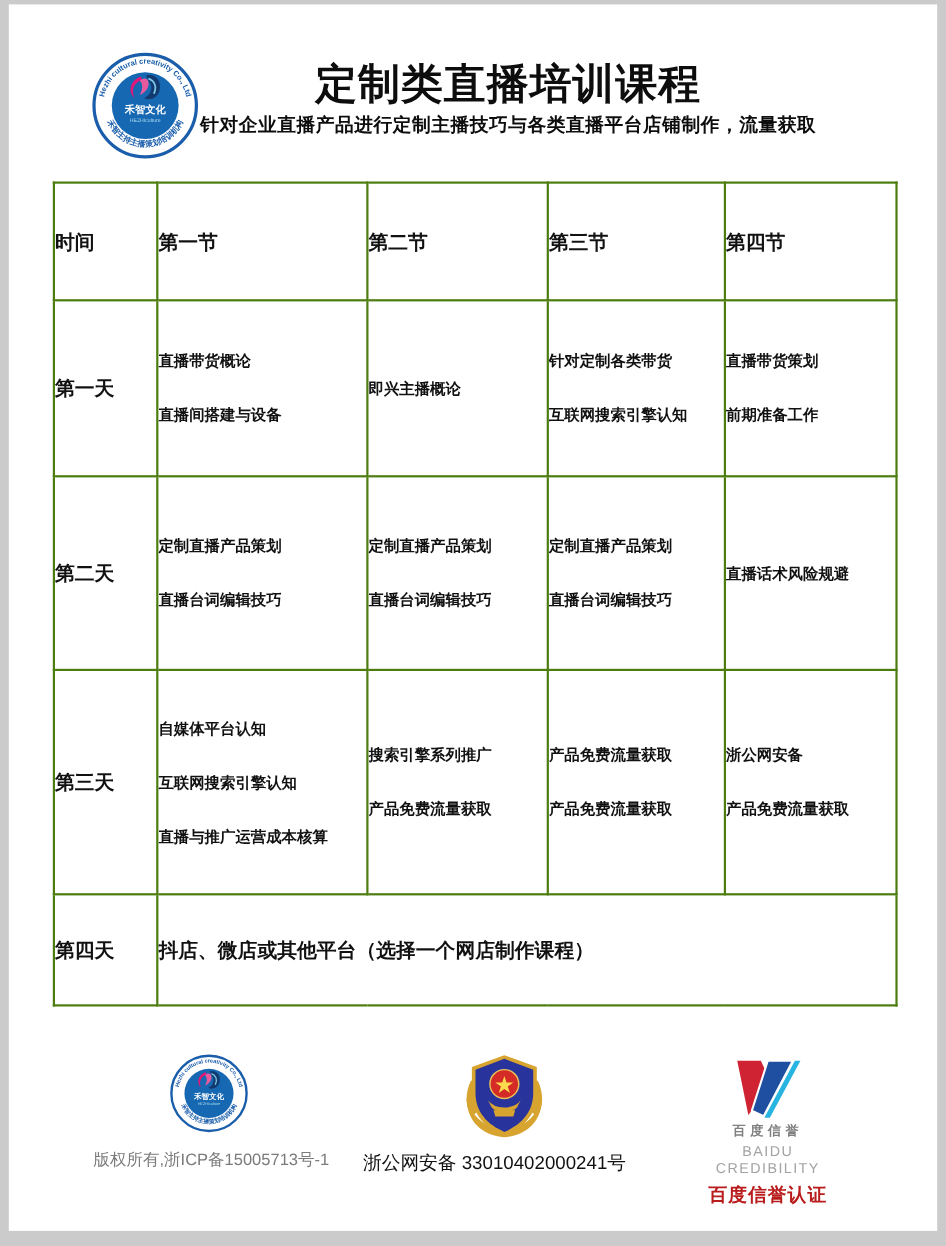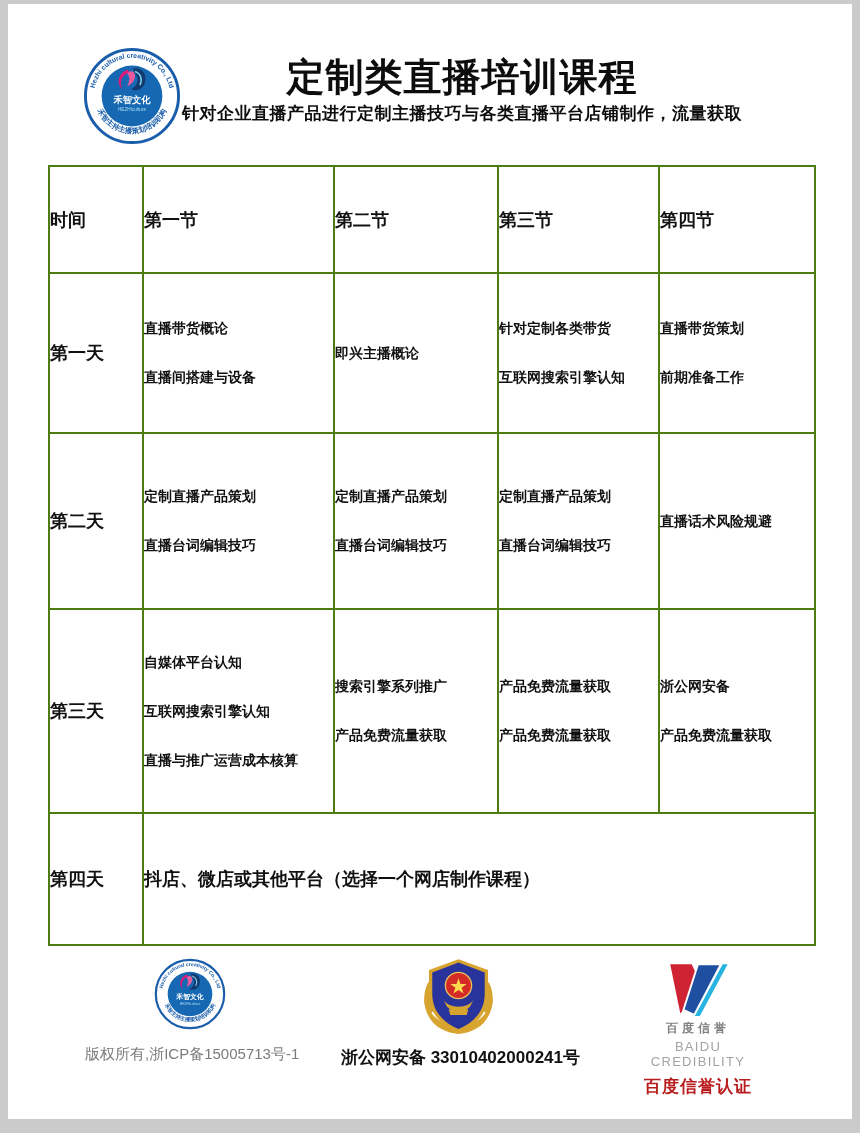--- a/index.html
+++ b/index.html
@@ -13,31 +13,31 @@
   .header-text { position:absolute; left:96px; right:32px; top:54px; text-align:center; color:#0d0d0d; }
   .header-text h1 { font-size:38px; font-weight:bold; letter-spacing:1px; line-height:1.25; }
   .header-text .subtitle { margin-top:0; font-size:17px; font-weight:bold; letter-spacing:0.5px; }
 
   
   table.course { position:absolute; left:48px; top:165px; width:766px; border-collapse:collapse;
                  table-layout:fixed; color:#111; border:2px solid #383838; }
   table.course td { border:2px solid #4d7c0f; text-align:left; vertical-align:middle;
                     font-weight:bold; font-size:18px; padding:0; overflow:hidden; }
   tr.rh0 { height:107px; } tr.rh1 { height:160px; } tr.rh2 { height:176px; }
-  tr.rh3 { height:204px; } tr.rh4 { height:132px; }
+  tr.rh3 { height:204px; } tr.rh4 { height:101px; }
   .ln { line-height:49px; font-size:14px; white-space:nowrap; }
   td.merged { text-align:left; padding-left:11px; font-size:18px; }
 
   
   .logo-footer { position:absolute; left:154px; top:958px; width:72px; height:72px; }
   .copyright { position:absolute; left:85px; top:1045px; width:240px; 
                font-size:15px; color:#7b7b7b; }
   .police-badge { position:absolute; left:416px; top:956px; width:85px; height:82px; }
-  .police-text { position:absolute; left:330px; top:1046px; width:250px; text-align:right;
-                 font-size:17px; font-weight:bold; color:#111; }
+  .police-text { position:absolute; left:330px; top:1046px; width:250px; text-align:left;
+                 font-size:17px; font-weight:normal; color:#111; }
   .baidu-block { position:absolute; left:628px; top:958px; width:140px; text-align:center; }
   .baidu-v { width:70px; height:60px; display:block; margin:0 auto; }
   .baidu-cn { font-size:12px; font-weight:bold; color:#808080; letter-spacing:4px; margin-top:2px; }
   .baidu-en { font-size:13px; color:#a3a3a3; letter-spacing:1.3px; margin-top:2px; }
   .baidu-cert { font-size:17px; font-weight:bold; color:#b91c1c; margin-top:6px; letter-spacing:1px; }
 </style>
 </head>
 <body>
 
 <div class="screen">

